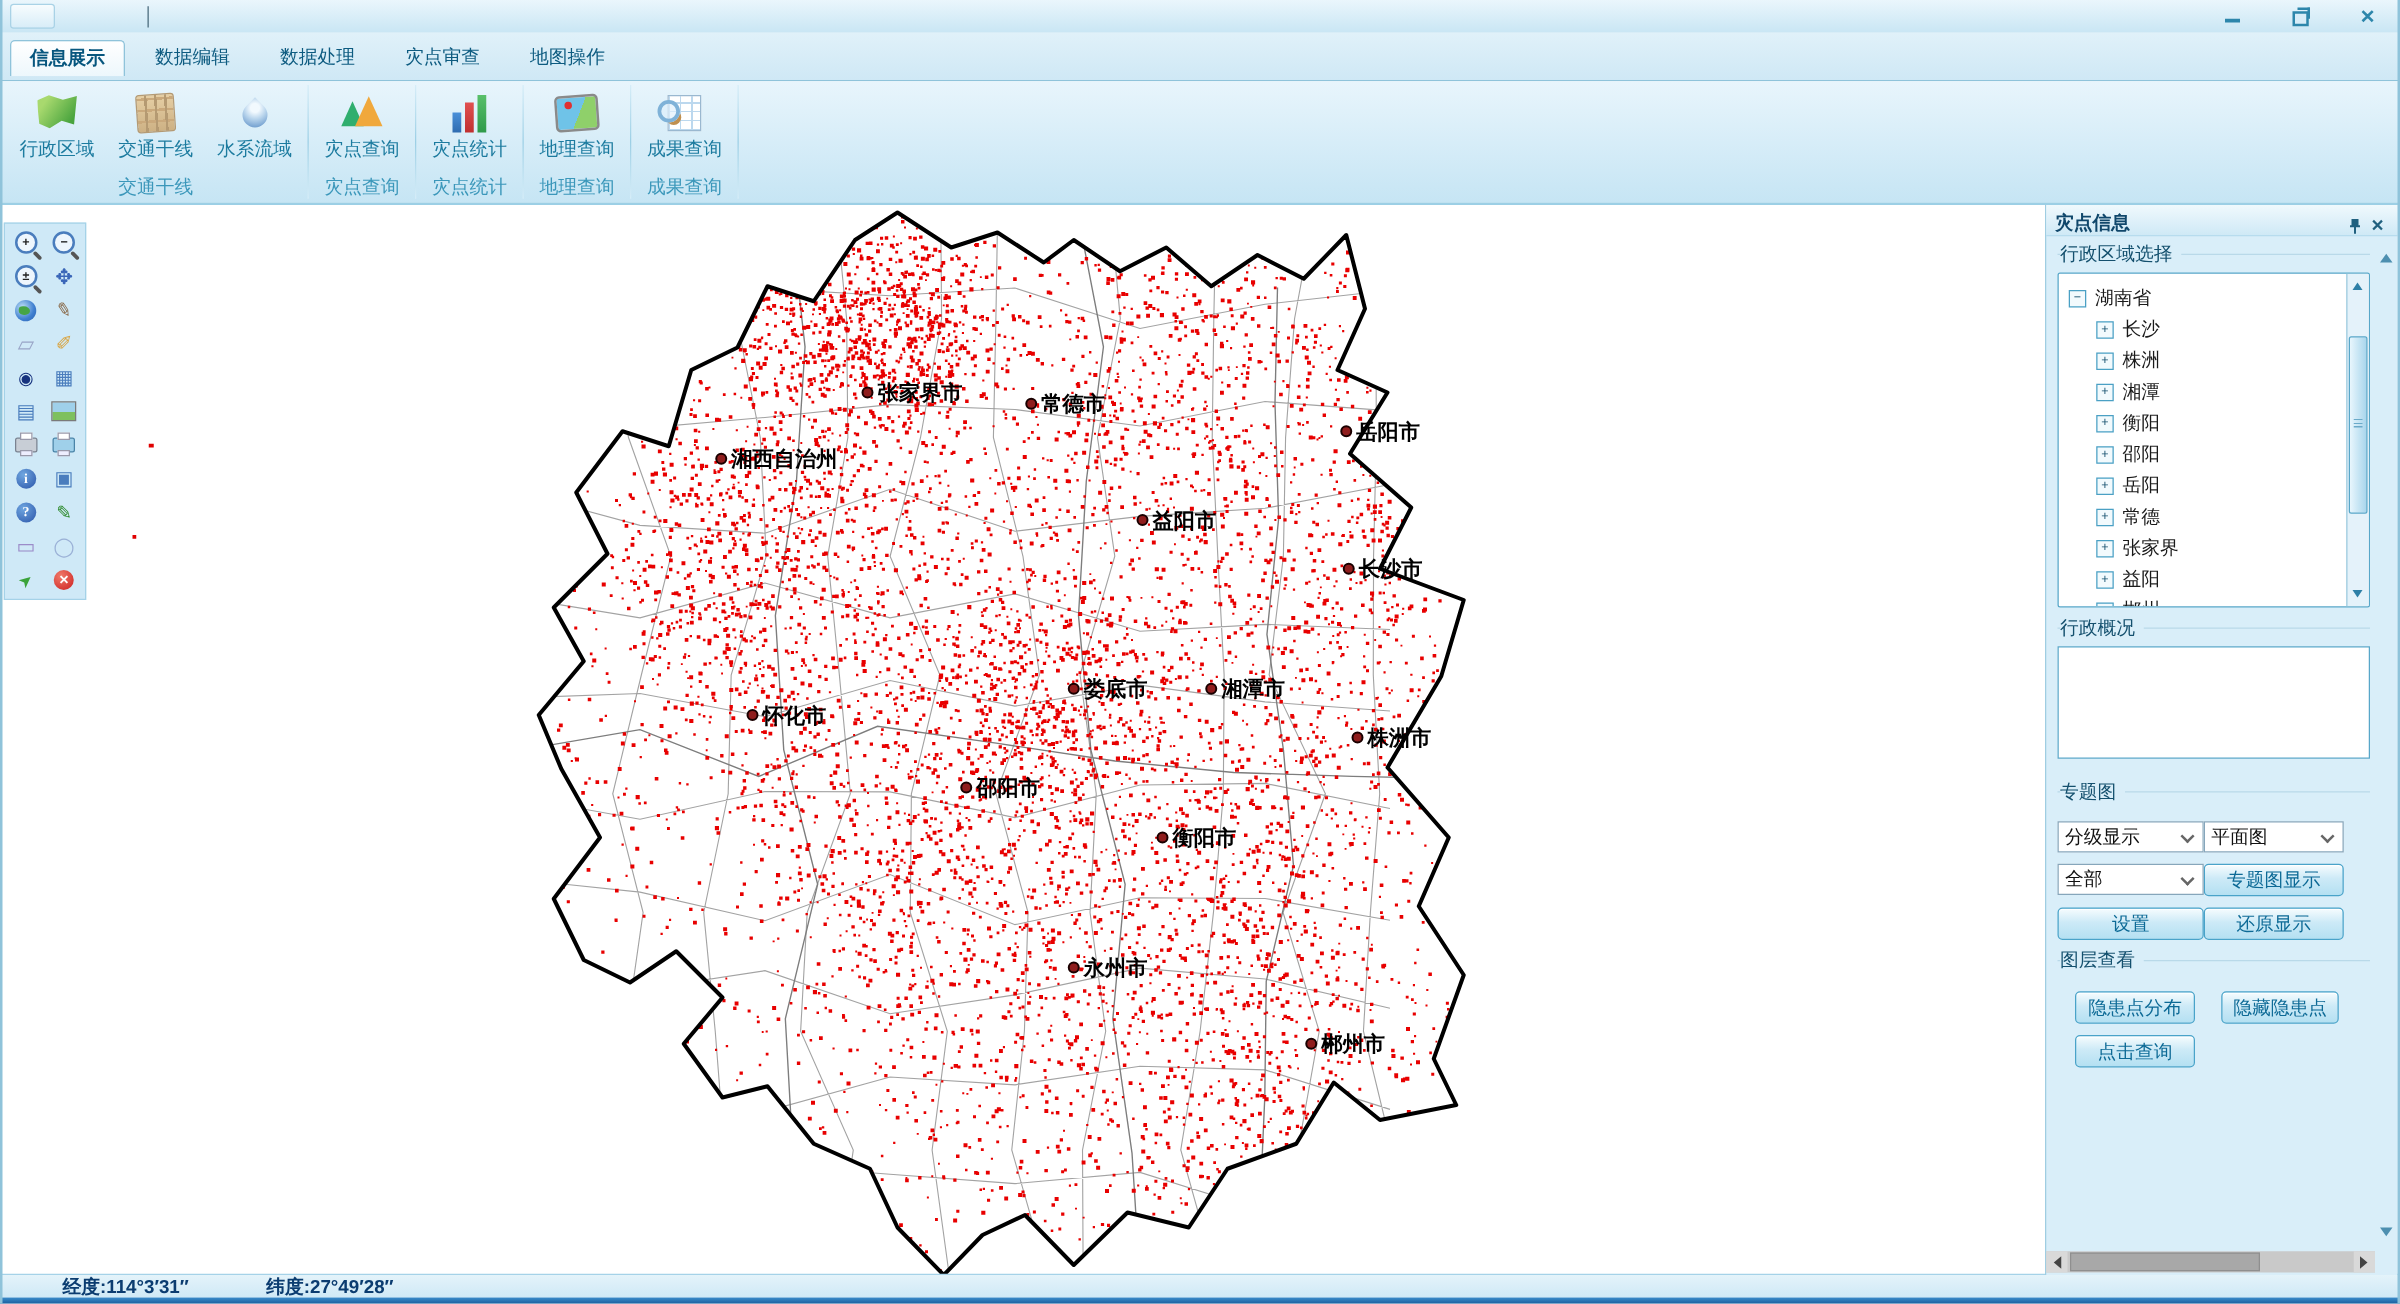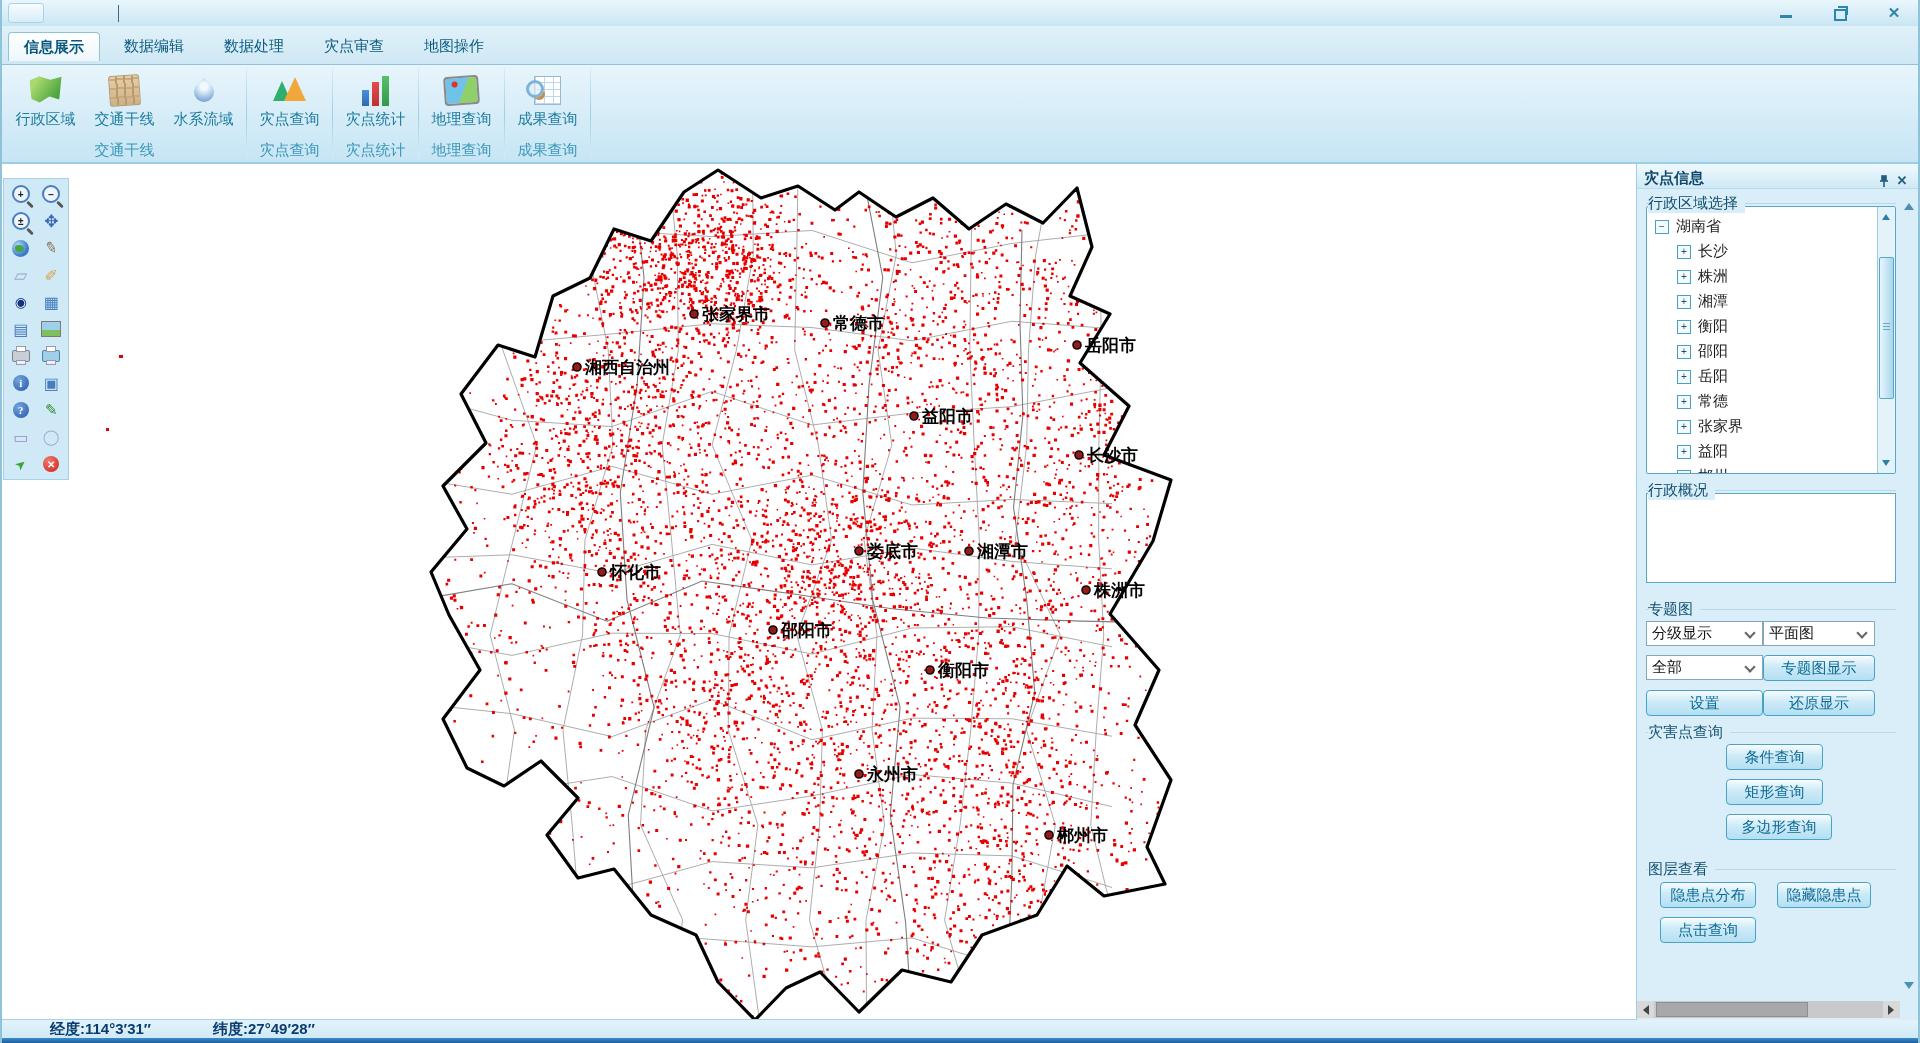--- a/index.html
+++ b/index.html
@@ -102,21 +102,21 @@
     display:flex;align-items:center;justify-content:center;
     background:radial-gradient(circle at 35% 30%,#f07a6a,#cc1f1f)}
   
   #panel{position:absolute;right:2px;top:0;width:281px;bottom:0;background:#d9eef9;
     border-left:1px solid #9fcde2;z-index:10}
   #panel-header{height:24px;background:linear-gradient(#f0f9fd,#cfe9f6);display:flex;align-items:flex-end;
     padding:0 7px;border-bottom:1px solid #b7dcee}
   #panel-title{flex:1;font-size:15px;font-weight:bold;color:#10476b}
   .phicon{width:18px;display:flex;align-items:center;justify-content:center;color:#20607f;font-size:13px;font-weight:bold}
   #panel-body{position:absolute;left:0;right:0;top:24px;bottom:0;padding:2px 22px 0 9px}
-  .pgroup{border-top:1px solid #b9d9e9;position:relative;margin-top:16px;padding-top:2px}
+  .pgroup{border-top:1px solid #b9d9e9;position:relative;margin-top:16px;padding-top:14px}
   .pgroup-label{position:absolute;top:-10px;left:2px;background:#d9eef9;padding-right:7px;
     font-size:15px;color:#14506e}
   .treebox{height:266px;background:#fff;border:1px solid #58a7c9;border-radius:2px;display:flex;overflow:hidden}
   .treelist{flex:1;padding:7px 0 0 8px;font-size:15px;color:#1a1a1a;overflow:hidden}
   .trow{height:25px;display:flex;align-items:center;gap:7px;white-space:nowrap}
   .trow.child{margin-left:22px}
   .texp{width:12px;height:12px;border:1px solid #4aa0c4;background:#f2fafd;color:#16506e;
     font-size:10px;line-height:11px;text-align:center;flex:none}
   .tscroll{width:17px;border-left:1px solid #9cc9de;background:#e4f2fa;position:relative;flex:none}
   .tsa{position:absolute;left:0;width:16px;height:16px;display:flex;align-items:center;justify-content:center}
@@ -471,28 +471,20 @@
               <span>全部</span>
             </div>
           <div class="pbtn" style="width:112px">专题图显示</div>
         </div>
         <div class="trowx" style="margin-bottom:12px">
           <div class="pbtn" style="width:117px">设置</div>
           <div class="pbtn" style="width:112px">还原显示</div>
         </div>
       </div>
 
-      <div class="pgroup">
-        <span class="pgroup-label">灾害点查询</span>
-        <div id="dq-buttons" style="padding-bottom:13px">
-            <div class="pbtn stackbtn">条件查询</div>
-            <div class="pbtn stackbtn">矩形查询</div>
-            <div class="pbtn stackbtn" style="width: 106px;">多边形查询</div>
-          </div>
-      </div>
 
       <div class="pgroup">
         <span class="pgroup-label">图层查看</span>
         <div style="display:flex;margin:10px 0 0">
           <div class="pbtn" style="width:96px;margin-left:14px" id="lv-btn-0">隐患点分布</div>
           <div class="pbtn" style="width:94px;margin-left:21px" id="lv-btn-1">隐藏隐患点</div>
         </div>
         <div style="display:flex;margin:9px 0 10px">
           <div class="pbtn" style="width:96px;margin-left:14px" id="lv-btn-2">点击查询</div>
         </div>

